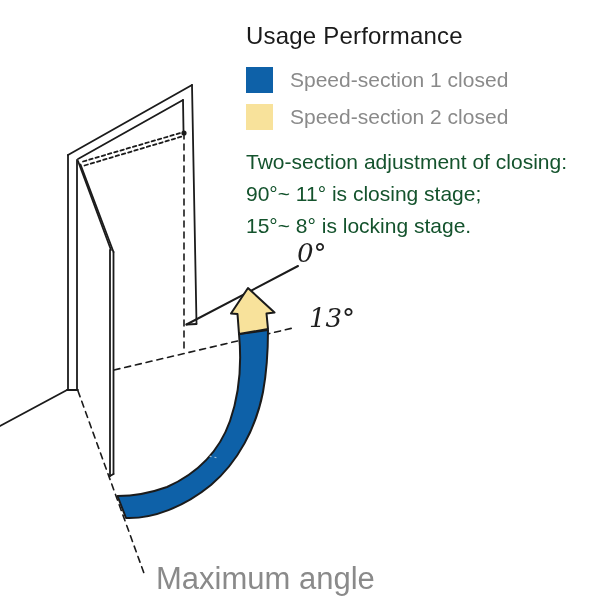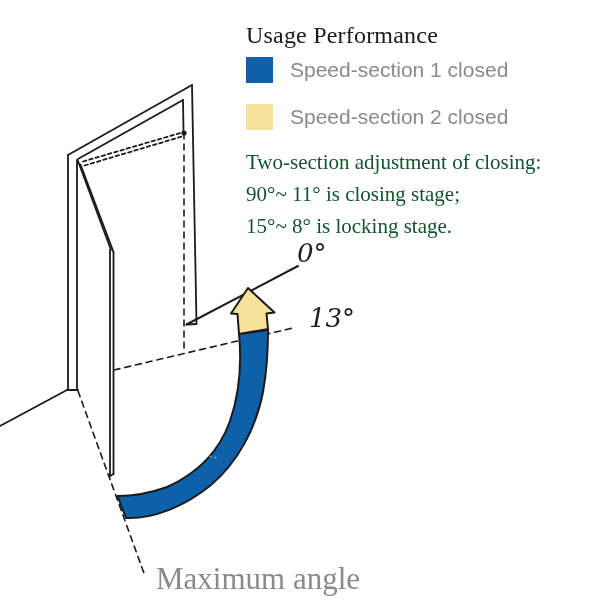--- a/index.html
+++ b/index.html
@@ -1,24 +1,24 @@
 <!DOCTYPE html>
 <html><head>
 <meta charset="utf-8">
 <style>
   html,body{margin:0;padding:0;background:#ffffff;}
   .stage{
     position:relative;width:600px;height:600px;background:#ffffff;overflow:hidden;
     font-family:"Liberation Sans", sans-serif;
   }
   .stage svg{position:absolute;left:0;top:0;}
-  .txt{position:absolute;white-space:nowrap;font-family:Liberation Serif, serif;}
+  .txt{position:absolute;white-space:nowrap;}
   .title{left:246px;top:22px;font-size:24px;color:#1a1a1a;letter-spacing:0.2px;}
   .legend-row{position:absolute;left:246px;display:flex;align-items:center;}
-  .legend-row.row1{top:57px;}
+  .legend-row.row1{top:67px;}
   .legend-row.row2{top:104px;}
   .swatch{width:27px;height:26px;flex:0 0 auto;}
   .legend-label{margin-left:17px;font-size:21px;color:#8a8a8a;}
   .para{left:246px;top:146px;font-size:21px;line-height:32px;color:#14532d;}
   .para span{display:block;}
   .angle-label{font-family:"DejaVu Serif", serif;font-style:italic;font-size:26px;color:#1f1f1f;}
   .zero{left:297px;top:238px;}
   .fifteen{left:309px;top:303px;}
   .max-angle{left:156px;top:561px;font-size:31px;color:#8a8a8a;}
 </style>

